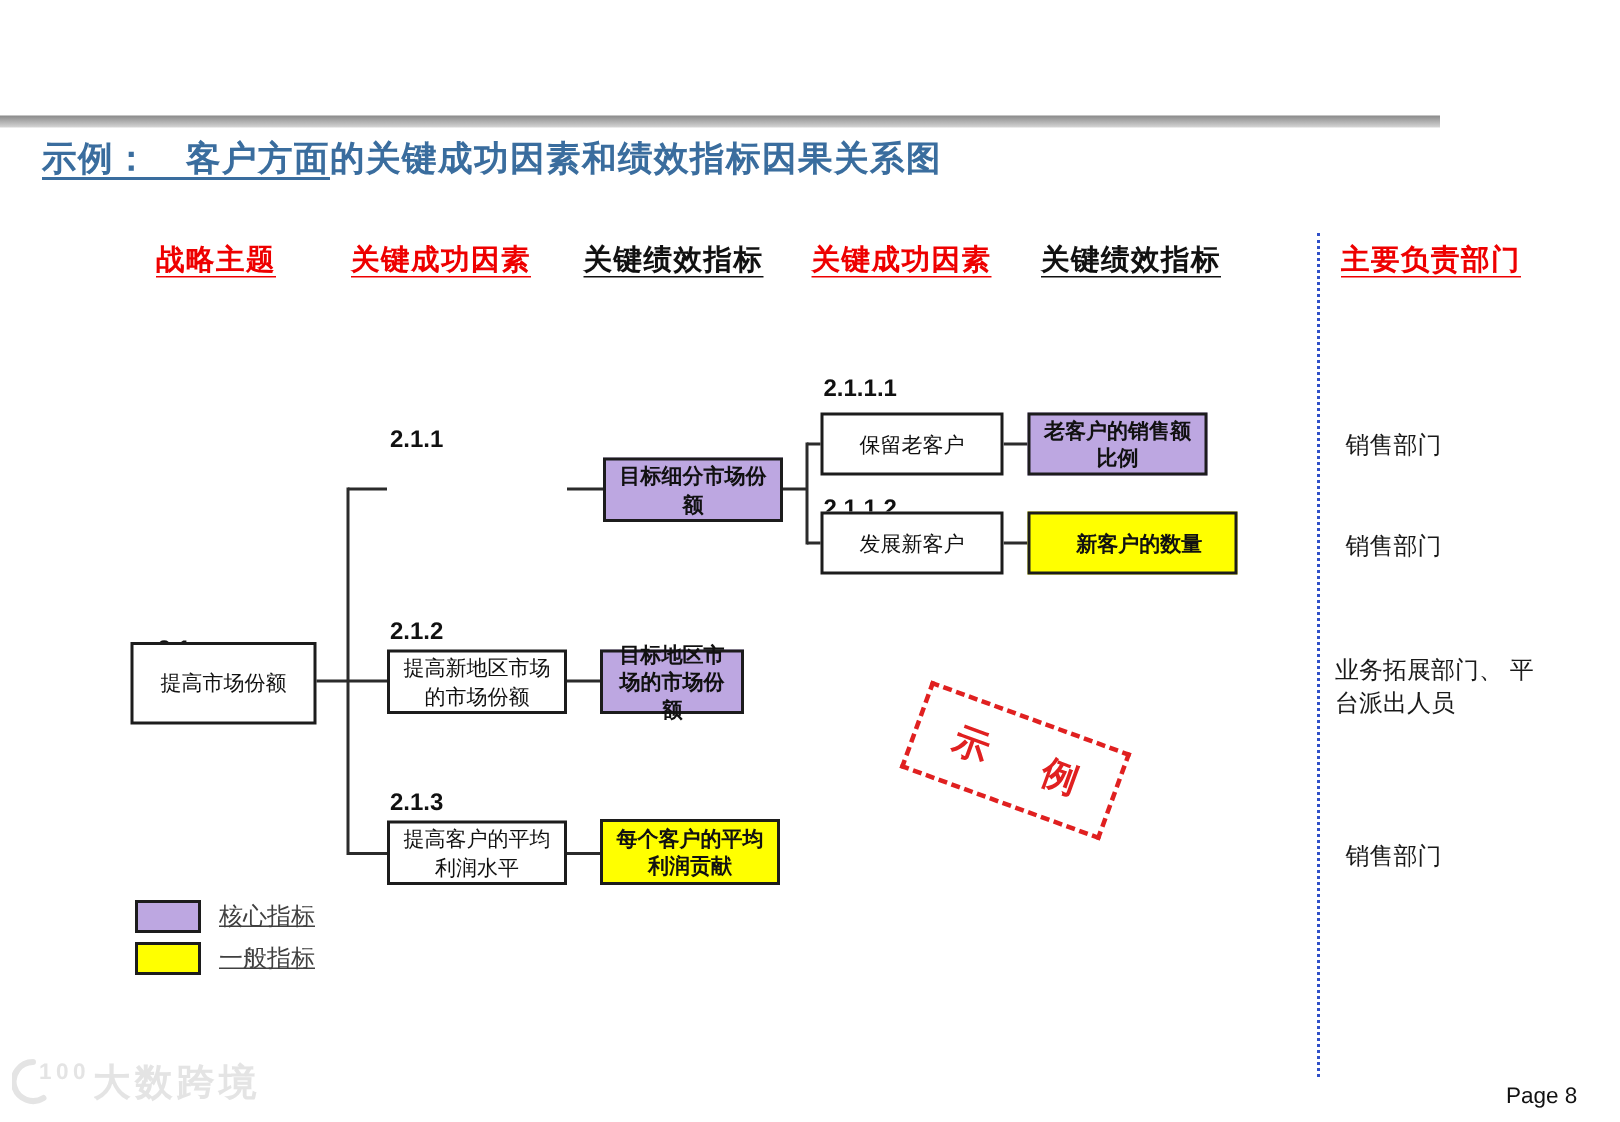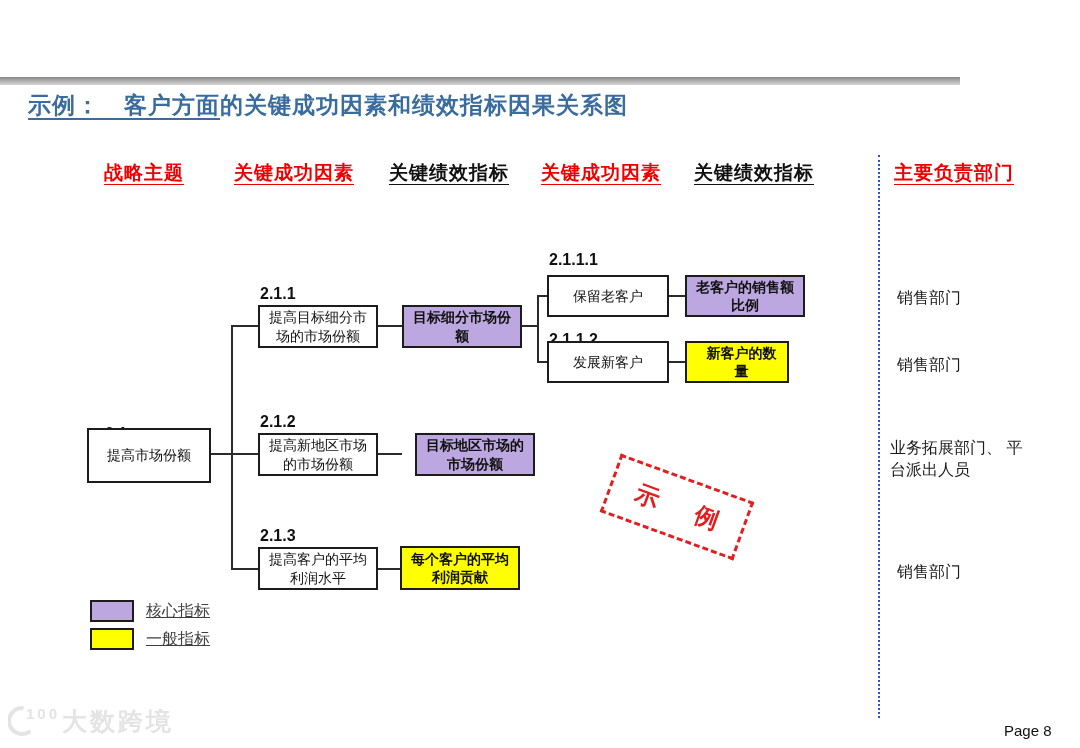--- a/index.html
+++ b/index.html
@@ -88,33 +88,32 @@
 
   <div class="nodelabel" style="left:89px;top:425px;margin-left:16px;">2.1</div>
   <div class="nodelabel" style="left:260px;top:285px;">2.1.1</div>
   <div class="nodelabel" style="left:260px;top:413px;">2.1.2</div>
   <div class="nodelabel" style="left:260px;top:527px;">2.1.3</div>
   <div class="nodelabel" style="left:549px;top:251px;">2.1.1.1</div>
   <div class="nodelabel" style="left:549px;top:331px;">2.1.1.2</div>
 
   <div class="node" style="left:87px;top:428px;width:124px;height:55px;">提高市场份额</div>
 
-  <div class="node" style="left:258px;top:305px;width:120px;height:43px;">提高目标细分市场的市场份额</div>
   <div class="node" style="left:258px;top:433px;width:120px;height:43px;">提高新地区市场的市场份额</div>
   <div class="node" style="left:258px;top:547px;width:120px;height:43px;">提高客户的平均利润水平</div>
 
   <div class="node kpi purple" style="left:402px;top:305px;width:120px;height:43px;">目标细分市场份额</div>
-  <div class="node kpi purple" style="left:415px;top:433px;width:120px;height:43px;">目标地区市场的市场份额</div>
+  <div class="node kpi purple" style="left:400px;top:433px;width:96px;height:43px;">目标地区市场的市场份额</div>
   <div class="node kpi yellow" style="left:400px;top:546px;width:120px;height:44px;">每个客户的平均利润贡献</div>
 
   <div class="node" style="left:547px;top:341px;width:122px;height:42px;">发展新客户</div>
   <div class="node" style="left:547px;top:275px;width:122px;height:42px;">保留老客户</div>
 
   <div class="node kpi purple" style="left:685px;top:275px;width:120px;height:42px;">老客户的销售额比例</div>
-  <div class="node kpi yellow" style="left:685px;top:341px;width:104px;height:42px;padding-left:16px;">新客户的数量</div>
+  <div class="node kpi yellow" style="left:685px;top:341px;width:140px;height:42px;padding-left:16px;">新客户的数量</div>
 
   <div class="dept" style="left:897px;top:287px;">销售部门</div>
   <div class="dept" style="left:897px;top:354px;">销售部门</div>
   <div class="dept" style="left:890px;top:437px;width:142px;">业务拓展部门、 平台派出人员</div>
   <div class="dept" style="left:897px;top:561px;">销售部门</div>
 
   <div class="swatch purple" style="left:90px;top:600px;"></div>
   <div class="legend-label" style="left:146px;top:601px;">核心指标</div>
   <div class="swatch yellow" style="left:90px;top:628px;"></div>
   <div class="legend-label" style="left:146px;top:629px;text-align:center;">一般指标</div>

